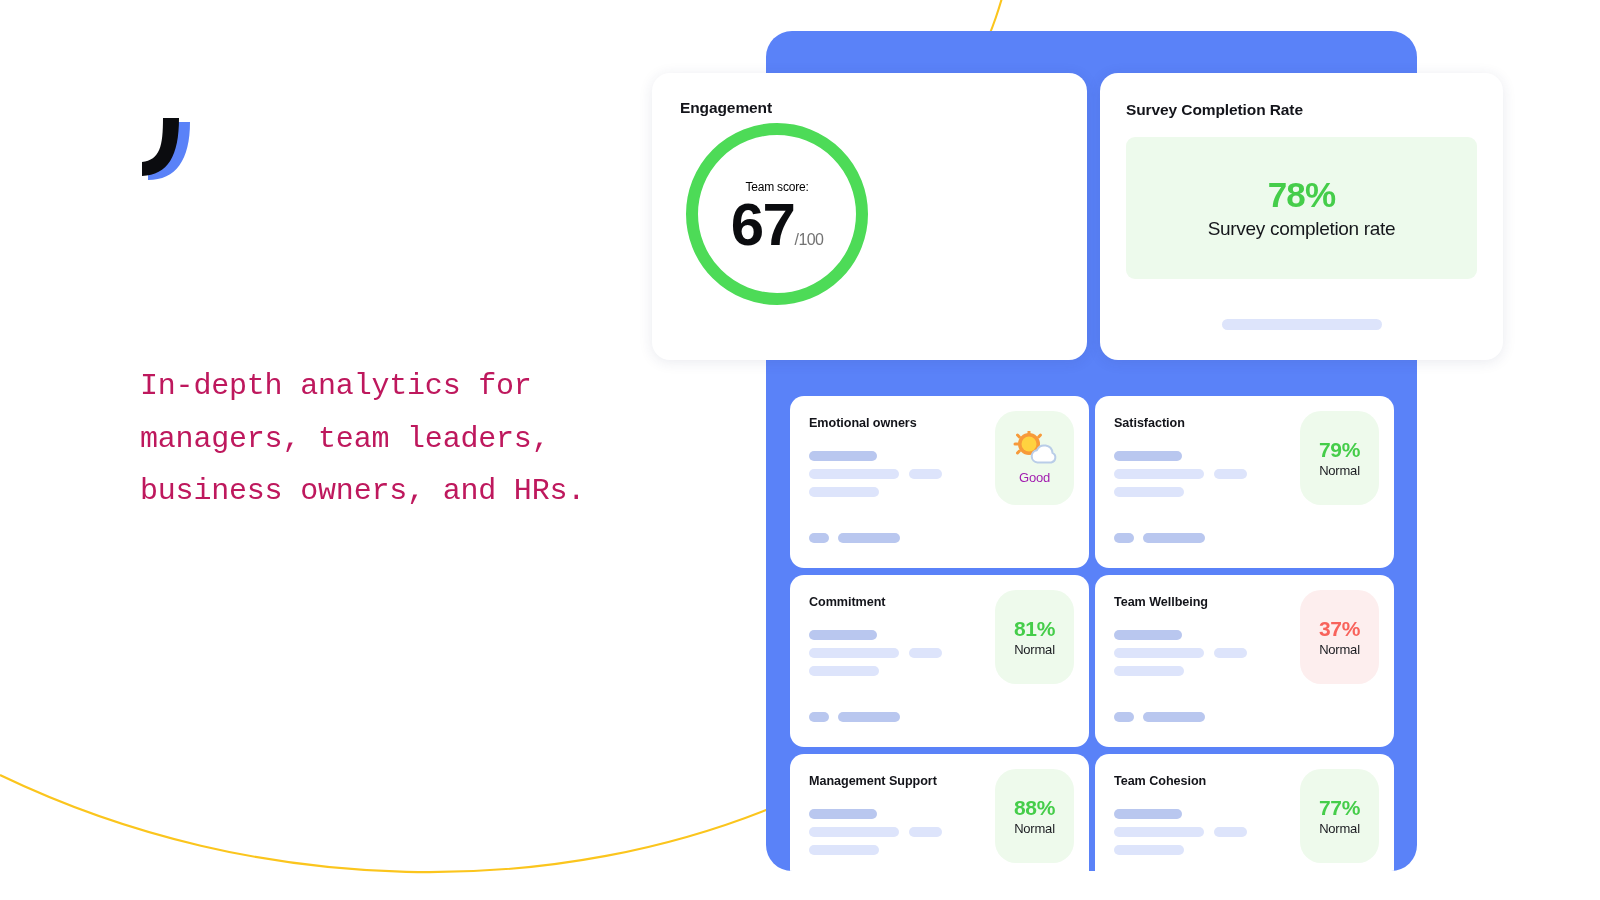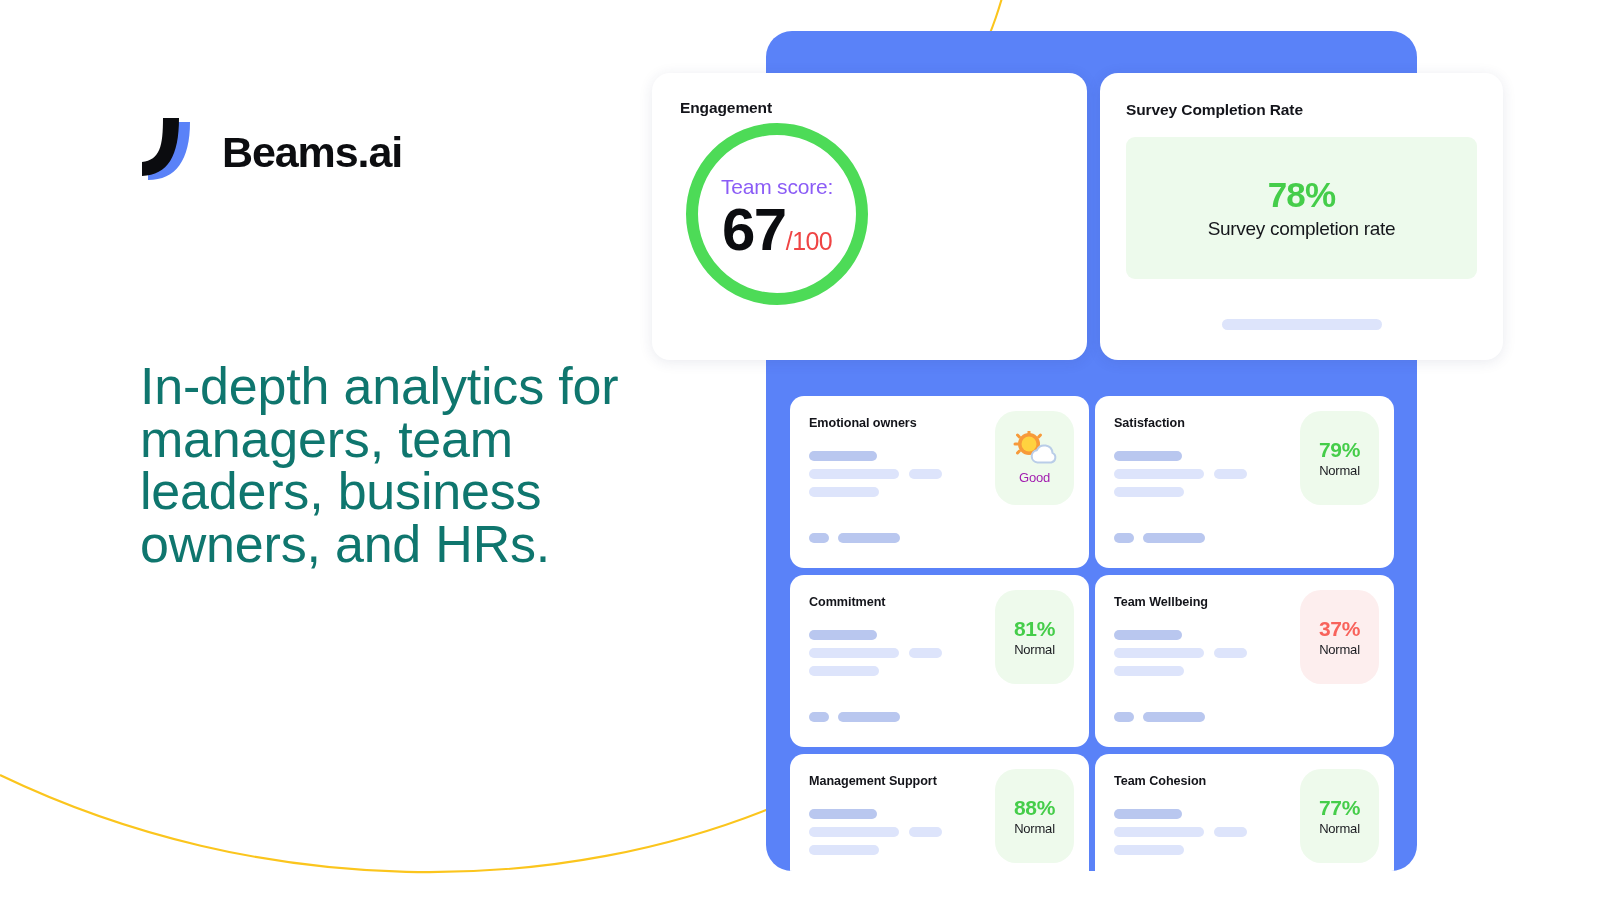--- a/index.html
+++ b/index.html
@@ -16,22 +16,22 @@
 
   
   .left-col { position:absolute; left:138px; top:112px; width:560px; z-index:3; }
 
   .brand { display:flex; align-items:center; gap:16px; height:80px; }
   .brand-mark { position:relative; width:68px; height:72px; flex:none; }
   .brand-name { font-size:43px; font-weight:700; letter-spacing:-1.1px; color:#0c0d10; line-height:1; }
 
   .headline {
     position:absolute; left:2px; top:248px; width:540px;
-    font-size:52px; line-height:52.5px; font-weight:400;
-    letter-spacing:-0.2px; color:#0f766e;
+    font-size:30px; line-height:52.5px; font-weight:400;
+    letter-spacing:-0.2px; color:#be185d;font-family:Liberation Mono, monospace;
   }
 
   
   .panel {
     position:absolute; left:766px; top:31px;
     width:651px; height:840px;
     background:#5a82f8; border-radius:26px; z-index:1;
   }
 
   
@@ -51,24 +51,24 @@
 
   .donut { position:relative; width:182px; height:182px; flex:none; margin-left:6px; }
   .donut-ring {
     position:absolute; inset:0; border-radius:50%;
     border:12px solid #4ddb57;
   }
   .donut-center {
     position:absolute; inset:0; display:flex; flex-direction:column;
     align-items:center; justify-content:center; gap:1px;
   }
-  .donut-label { font-size:21px; color:#8b5cf6; letter-spacing:-0.2px;margin-top:6px; }
+  .donut-label { font-size:12px; color:#000000; letter-spacing:-0.2px;margin-top:6px; }
   .donut-score { display:flex; align-items:baseline; }
   .donut-score .num { font-size:60px; font-weight:700; color:#0b0c0f; letter-spacing:-1.4px; line-height:1; }
-  .donut-score .den { font-size:25px; color:#ef4444; letter-spacing:-0.6px; line-height:1; }
+  .donut-score .den { font-size:16px; color:#737373; letter-spacing:-0.6px; line-height:1; }
 
   .legend { margin-left:34px; display:flex; flex-direction:column; gap:23px; margin-top:2px; }
   .legend-row { display:flex; align-items:center; gap:12px; }
   .legend-swatch { width:22px; height:22px; border-radius:5px; flex:none; }
   .legend-text { font-size:12.8px; color:#2a2c33; white-space:nowrap; }
   .legend-text b { font-weight:700; color:#101116; }
 
   .survey-box {
     margin-top:18px; height:142px; border-radius:9px; background:#edfaec;
     display:flex; flex-direction:column; align-items:center; justify-content:center; gap:6px;text-align:right;
@@ -123,21 +123,20 @@
 <div class="panel"></div>
 
 <div class="left-col">
   <div class="brand">
     <span class="brand-mark">
       <svg width="68" height="72" viewBox="0 0 68 72">
         <path d="M36,6 L52,6 C52,44 38,64 10,64 L10,48 C32,48 36,34 36,6 Z" fill="#5a82f8"></path>
         <path d="M25,2 L41,2 C41,40 30,59 4,60 L4,46 C22,44 25,30 25,2 Z" fill="#0b0c0f"></path>
       </svg>
     </span>
-    <span class="brand-name">Beams.ai</span>
   </div>
   <div class="headline">In-depth analytics for managers, team leaders, business owners, and HRs.</div>
 </div>
 
 <div class="top-row">
 
   <div class="card card-engagement">
     <div class="card-title">Engagement</div>
     <div class="engagement-body">
       <div class="donut">

